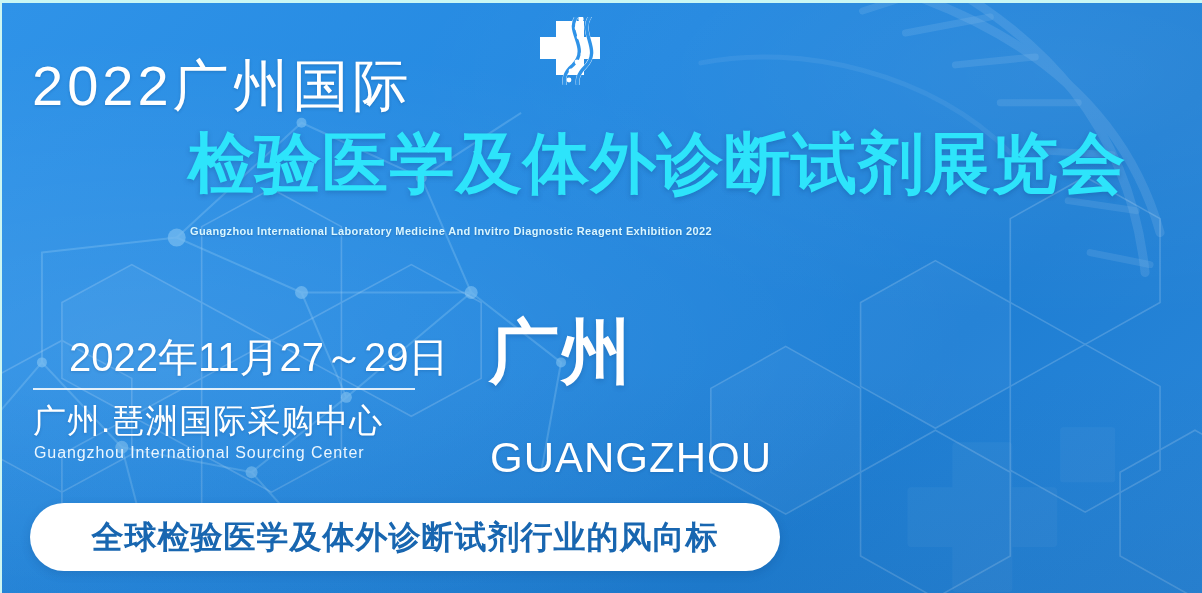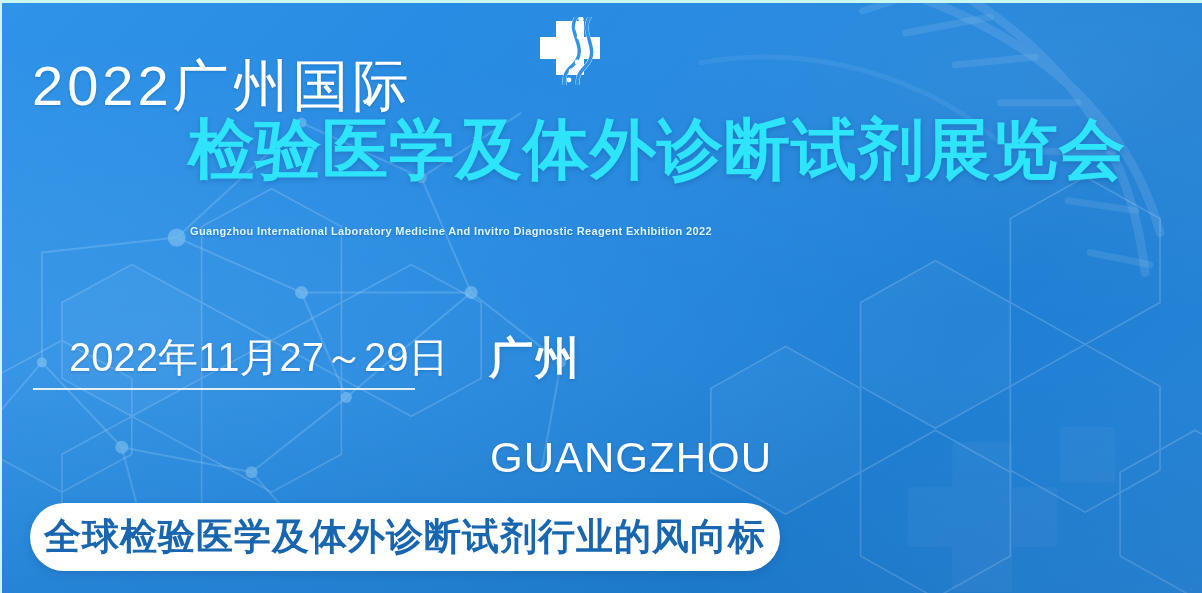--- a/index.html
+++ b/index.html
@@ -51,21 +51,21 @@
     font-size:56px;
     line-height:62px;
     font-weight:400;
     color:#ffffff;
     letter-spacing:4px;
     white-space:nowrap;
     text-shadow:0 1px 3px rgba(10,60,120,.28);
   }
   .headline-2 {
     position:absolute;
-    left:186px; top:108px;
+    left:186px; top:122px;
     font-size:66px;
     line-height:76px;
     font-weight:bold;
     color:#2de4fb;
     letter-spacing:1px;
     white-space:nowrap;
     text-shadow:0 2px 5px rgba(8,50,110,.25);
   }
   .headline-en {
     position:absolute;
@@ -116,27 +116,28 @@
     line-height:20px;
     color:#eaf6ff;
     letter-spacing:.9px;
     white-space:nowrap;
   }
 
   
   .city-cn {
     position:absolute;
     left:487px; top:317px;
-    font-size:44px;
+    font-size:70px;
     line-height:76px;
     font-weight:bold;
     color:#ffffff;
     letter-spacing:2px;
     white-space:nowrap;
     text-shadow:0 2px 5px rgba(8,50,110,.22);
+    font-family:Liberation Mono, monospace;
   }
   .city-en {
     position:absolute;
     left:488px; top:430px;
     font-size:42px;
     line-height:50px;
     color:#ffffff;
     letter-spacing:1px;
     white-space:nowrap;
     text-shadow:0 1px 3px rgba(8,50,110,.22);
@@ -148,21 +149,21 @@
     left:28px; top:500px;
     width:750px; height:68px;
     background:#ffffff;
     border-radius:34px;
     display:flex;
     align-items:center;
     justify-content:center;
     box-shadow:0 3px 10px rgba(10,50,100,.17);
   }
   .slogan-text {
-    font-size:37px;
+    font-size:32px;
     line-height:36px;
     font-weight:bold;
     color:#1866b0;
     letter-spacing:1px;
     white-space:nowrap;
   }
 </style>
 </head>
 <body>
 
@@ -267,20 +268,22 @@
       <circle cx="48" cy="63" r="2.4"></circle>
     </g>
   </svg>
 
   <div class="headline-1">2022广州国际</div>
   <div class="headline-2">检验医学及体外诊断试剂展览会</div>
   <div class="headline-en">Guangzhou International Laboratory Medicine And Invitro Diagnostic Reagent Exhibition 2022</div>
 
   <div class="info-date">2022年11月27～29日</div>
   <div class="info-rule"></div>
+  <div class="info-venue-cn">广州.琶洲国际采购中心</div>
+  <div class="info-venue-en">Guangzhou International Sourcing Center</div>
 
   <div class="city-cn">广州</div>
   <div class="city-en">GUANGZHOU</div>
 
   <div class="slogan-pill">
     <span class="slogan-text">全球检验医学及体外诊断试剂行业的风向标</span>
   </div>
 
 </div>
 

